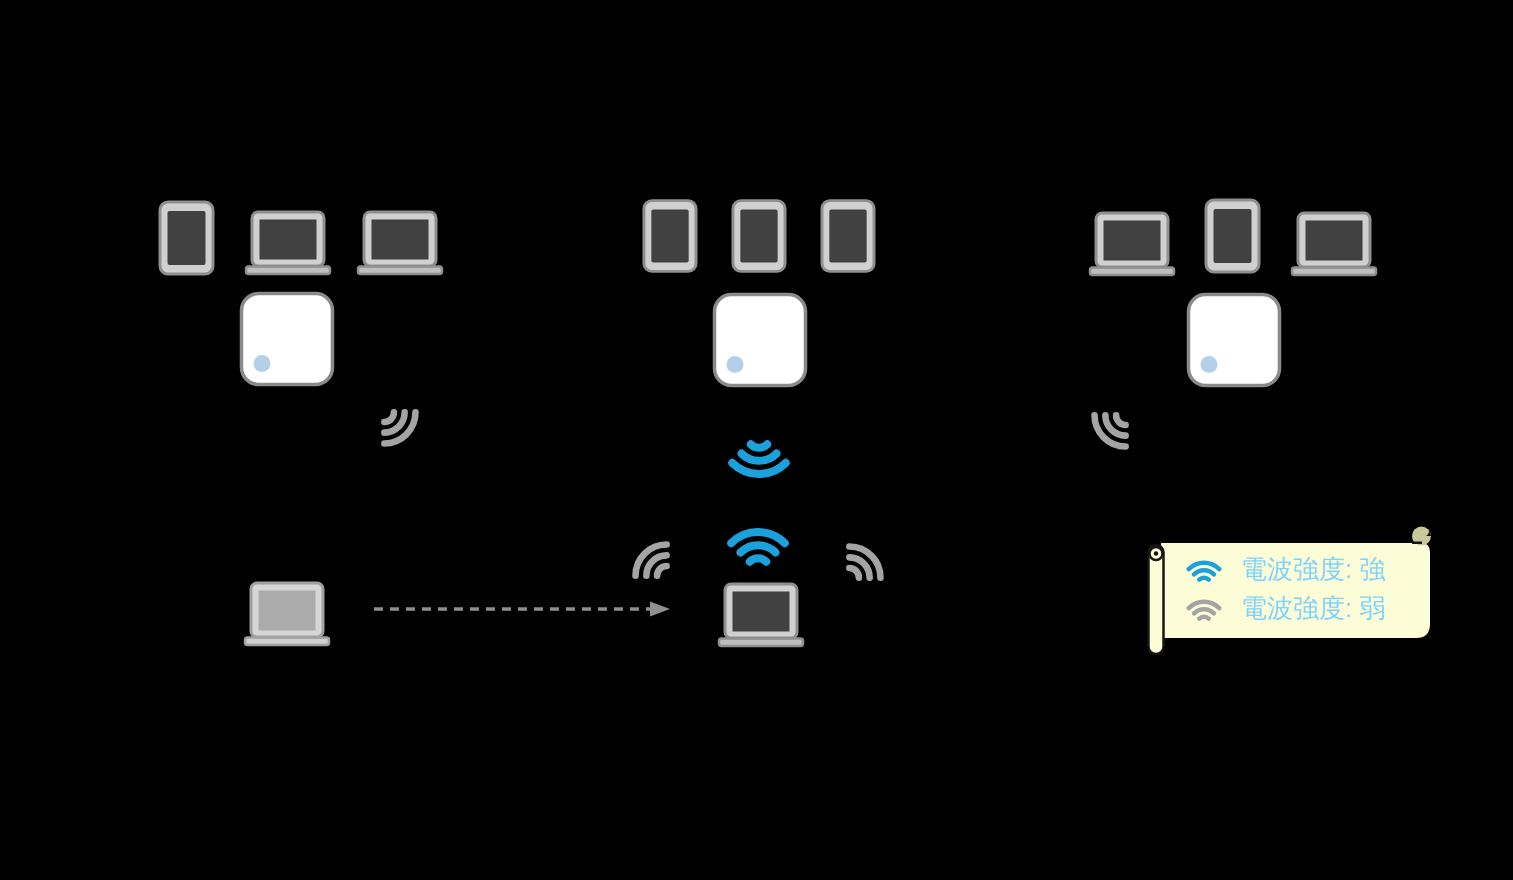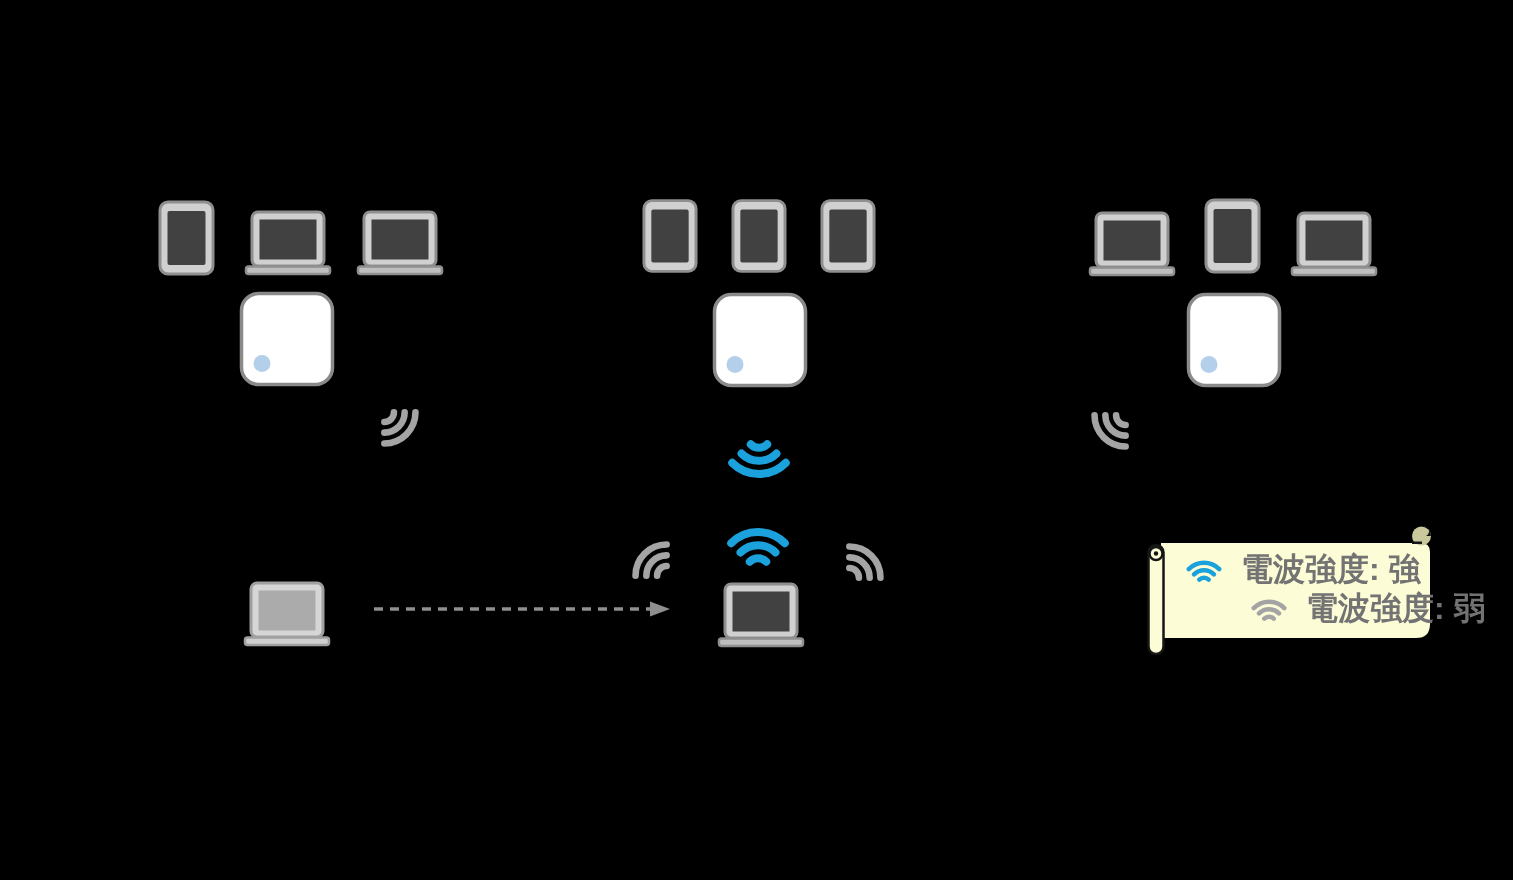--- a/index.html
+++ b/index.html
@@ -16,23 +16,23 @@
     left: 0; top: 0;
   }
   .legend-row {
     position: absolute;
     display: flex;
     align-items: center;
     gap: 14px;
     height: 34px;
   }
   .legend-row .legend-label {
-    font-size: 32px;
-    font-weight: bold;
-    color: #737373;
+    font-size: 26px;
+    font-weight: normal;
+    color: #7dd3fc;
     line-height: 34px;
     white-space: nowrap;
   }
   .legend-row svg { display: block; }
 </style>
 </head>
 <body>
 
 <div class="canvas">
 
@@ -104,21 +104,21 @@
     </g>
   </svg>
 
   <div>
     <div class="legend-row" style="left:1181px; top:552px;">
       <svg width="46" height="34" viewBox="0 0 110 82" color="#1BA2DC">
         <use href="#sym-wifi"></use>
       </svg>
       <span class="legend-label">電波強度: 強</span>
     </div>
-    <div class="legend-row" style="left:1246px; top:591px;text-align:right;">
+    <div class="legend-row" style="left:1181px; top:591px;text-align:right;">
       <svg width="46" height="34" viewBox="0 0 110 82" color="#A4A4A4">
         <use href="#sym-wifi"></use>
       </svg>
       <span class="legend-label">電波強度: 弱</span>
     </div>
   </div>
 
 </div>
 
 </body></html>

